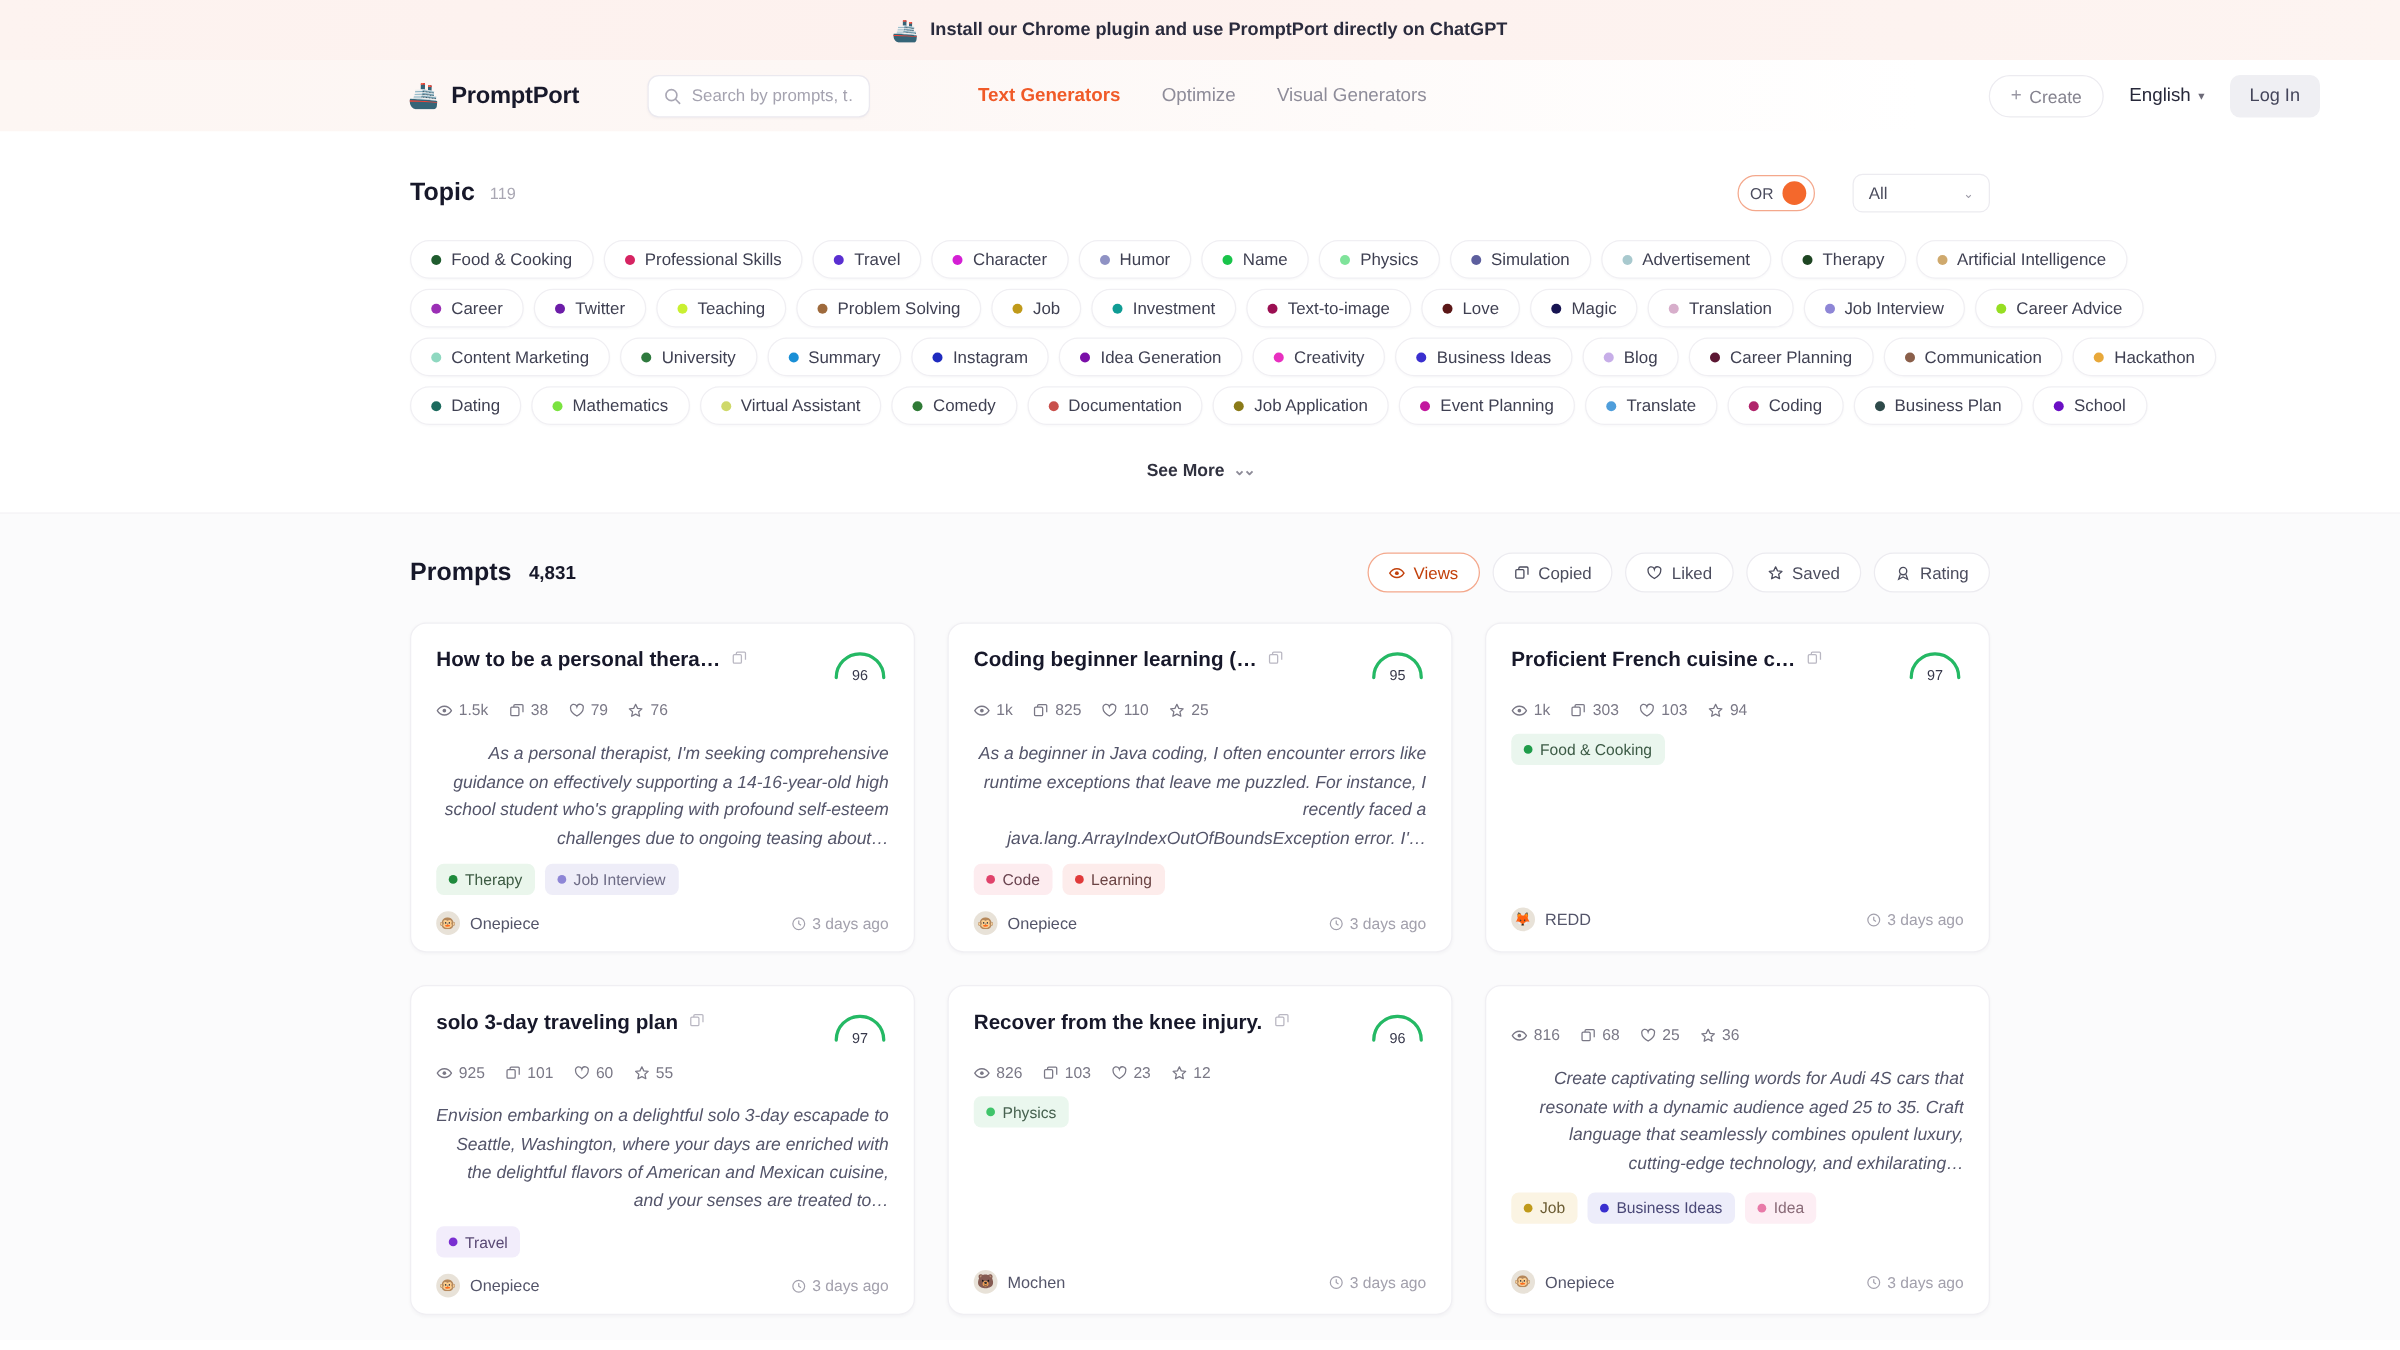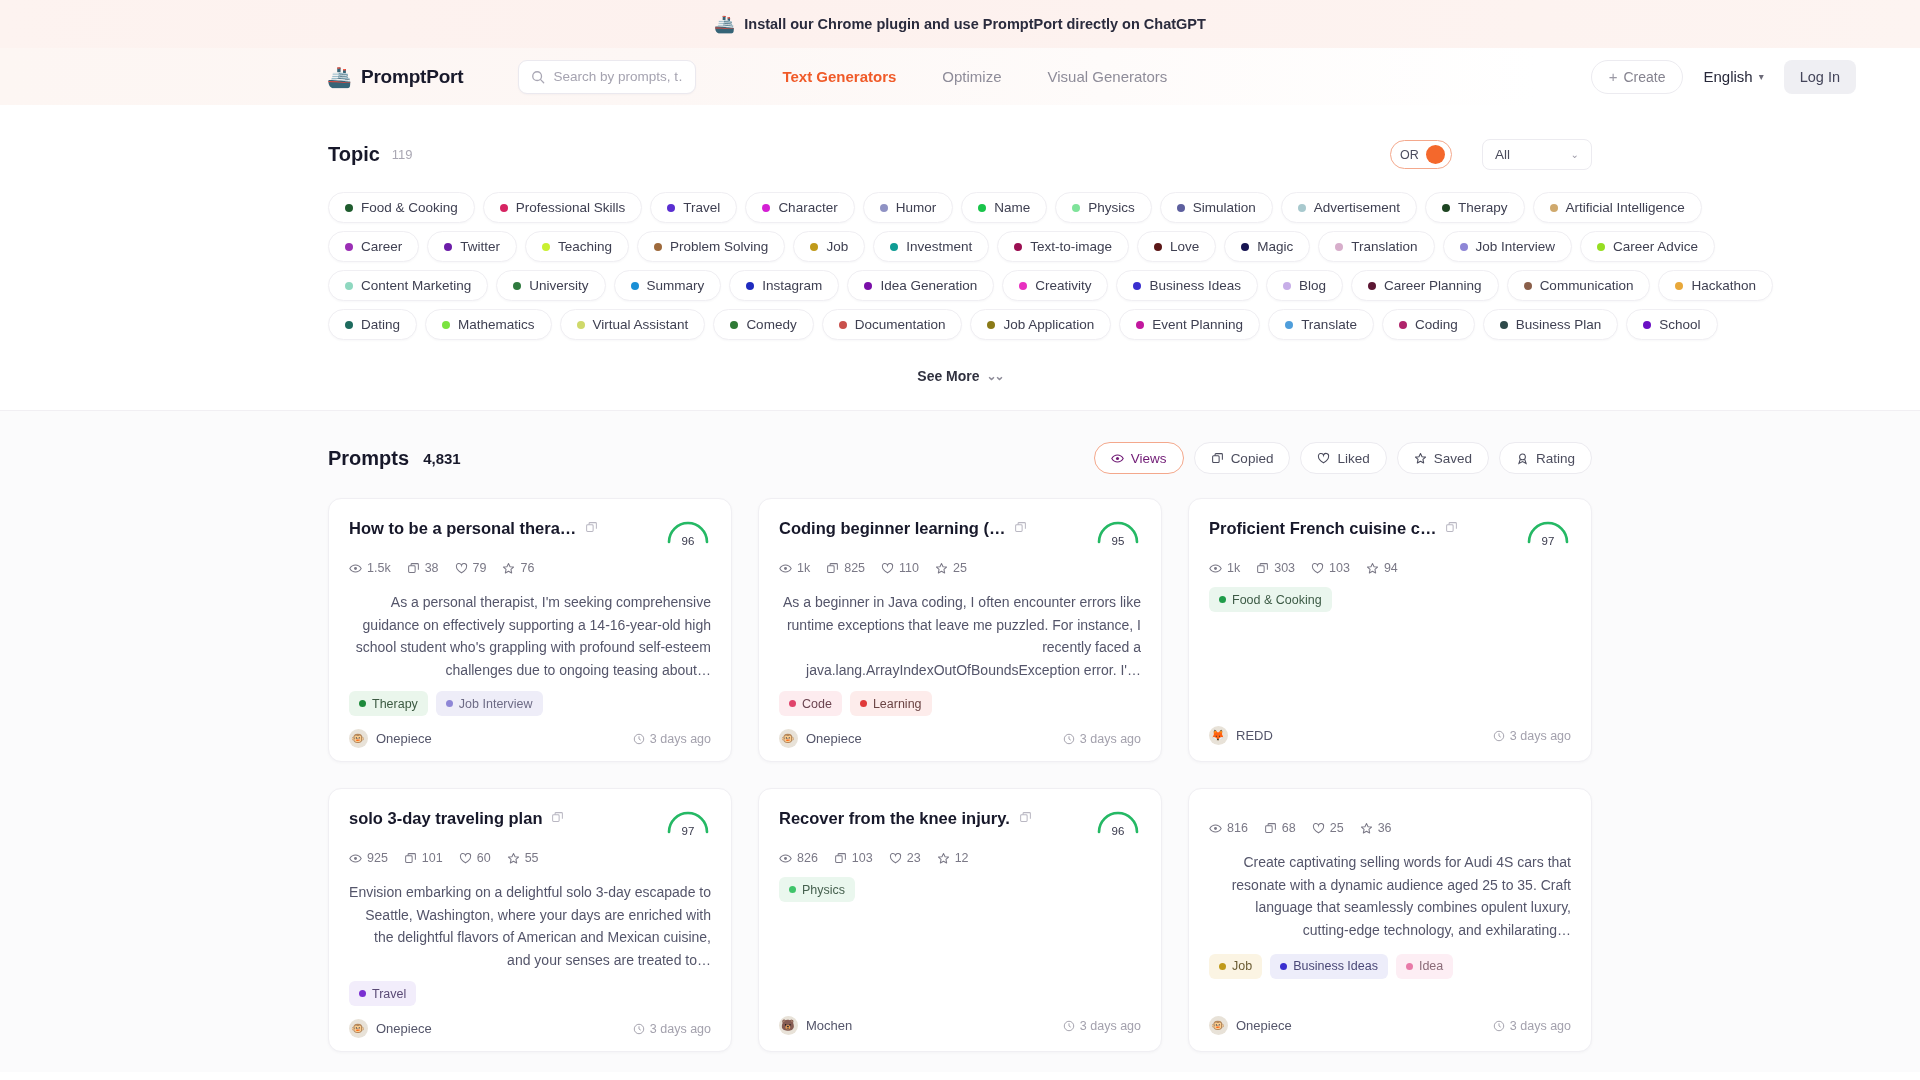--- a/index.html
+++ b/index.html
@@ -43,21 +43,21 @@
     border: 1px solid #ebe9ef;
     border-radius: 9px;
     display: flex; align-items: center; gap: 8px;
     padding: 0 12px;
     box-shadow: 0 1px 2px rgba(30,20,60,.03);
   }
   .search .sicon { color: #a9a7b4; display:flex; }
   .search .stext { font-size: 13.5px; color: #a5a3b0; white-space: nowrap; overflow: hidden; }
 
   .nav {
-    display: flex; align-items: center; gap: 46px;
+    display: flex; align-items: center; gap: 33px;
     margin-left: 86px;
   }
   .nav a { font-size: 15px; text-decoration: none; color: #8e8c99; white-space: nowrap;}
   .nav a.active { color: #f05a28; font-weight: bold; }
 
   .hright { margin-left: auto; display: flex; align-items: center; gap: 20px; }
   .create-btn {
     height: 34px; padding: 0 17px;
     border-radius: 18px; border: 1px solid #ecebf0;
     background: #fff;
@@ -126,21 +126,21 @@
   .prompts-head { display: flex; align-items: center; padding-top: 31px; }
   .prompts-title { font-size: 20px; font-weight: bold; color: #17182a; }
   .prompts-count { font-size: 15px; font-weight: bold; color: #17182a; margin-left: 14px; }
   .sorts { margin-left: auto; display: flex; gap: 10px; }
   .sort {
     height: 32px; border-radius: 17px; padding: 0 16px;
     border: 1px solid #ecebf0; background: #fff;
     display: flex; align-items: center; gap: 7px;
     font-size: 13.5px; color: #4c4d5e;
   }
-  .sort.active { border-color: #f4a88c; color: #701a75; }
+  .sort.active { border-color: #f4a88c; color: #c2410c; }
   .sort svg { display: block; }
 
   .grid {
     margin-top: 24px;
     display: grid; grid-template-columns: repeat(3, 1fr);
     gap: 26px;
   }
   .card {
     background: #fff; border: 1px solid #f0eff3; border-radius: 13px;
     padding: 19px 20px 16px 20px;
@@ -166,20 +166,21 @@
   .stats { display: flex; gap: 16px; margin-top: 13px; align-items: center;}
   .stat { display: flex; align-items: center; gap: 5px; font-size: 12.5px; color: #7a7886; }
   .stat svg { display: block; }
 
   .excerpt {
     margin-top: 16px;
     font-size: 14px; line-height: 1.62; color: #54556a;
     display: -webkit-box; -webkit-line-clamp: 4; -webkit-box-orient: vertical;
     overflow: hidden;
     min-height: 88px;
+    font-style: italic;
   }
   .chips { display: flex; gap: 8px; margin-top: 12px; }
   .chip {
     height: 25px; border-radius: 6px; padding: 0 10px;
     display: flex; align-items: center; gap: 6px;
     font-size: 12.5px;
   }
   .chip .dot { width: 7px; height: 7px; }
   .card-foot {
     margin-top: auto; display: flex; align-items: center;

